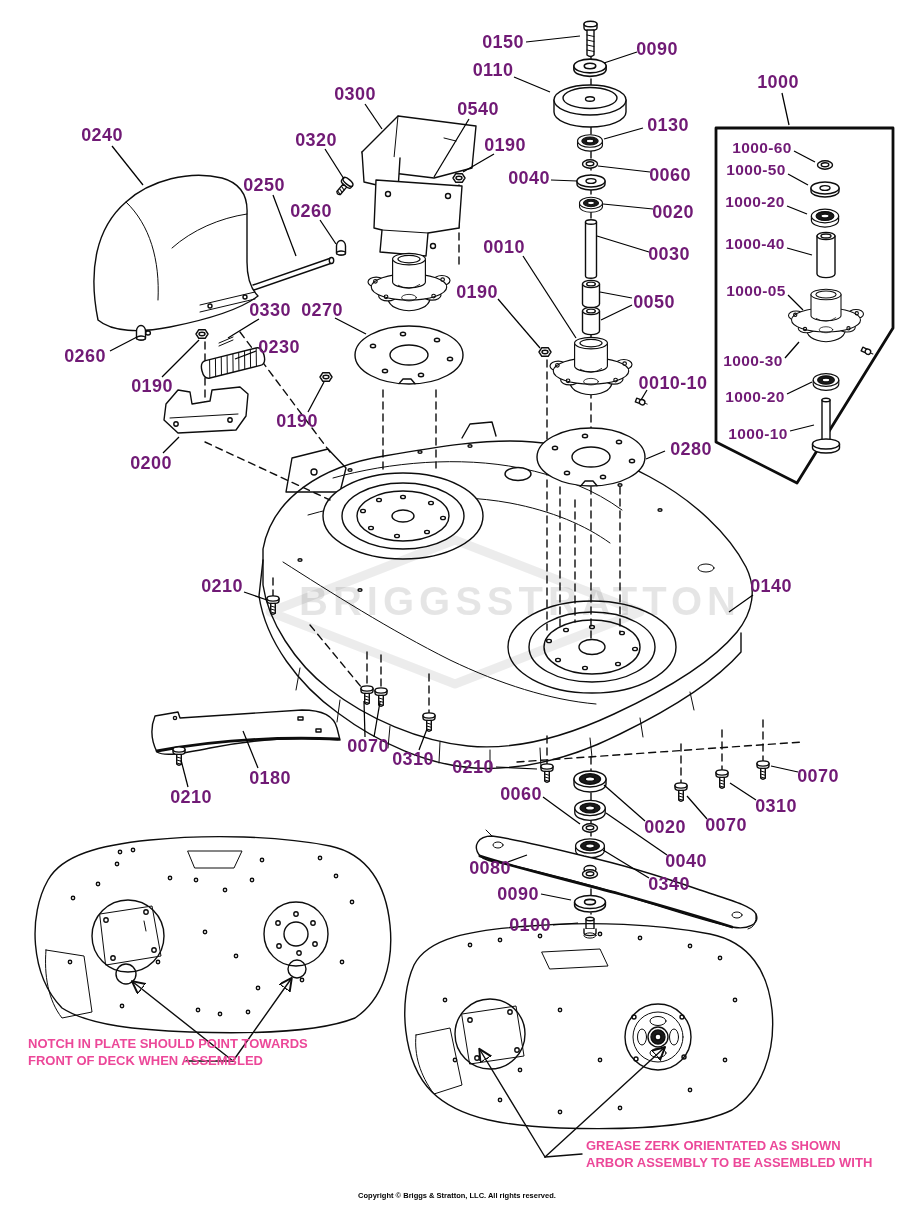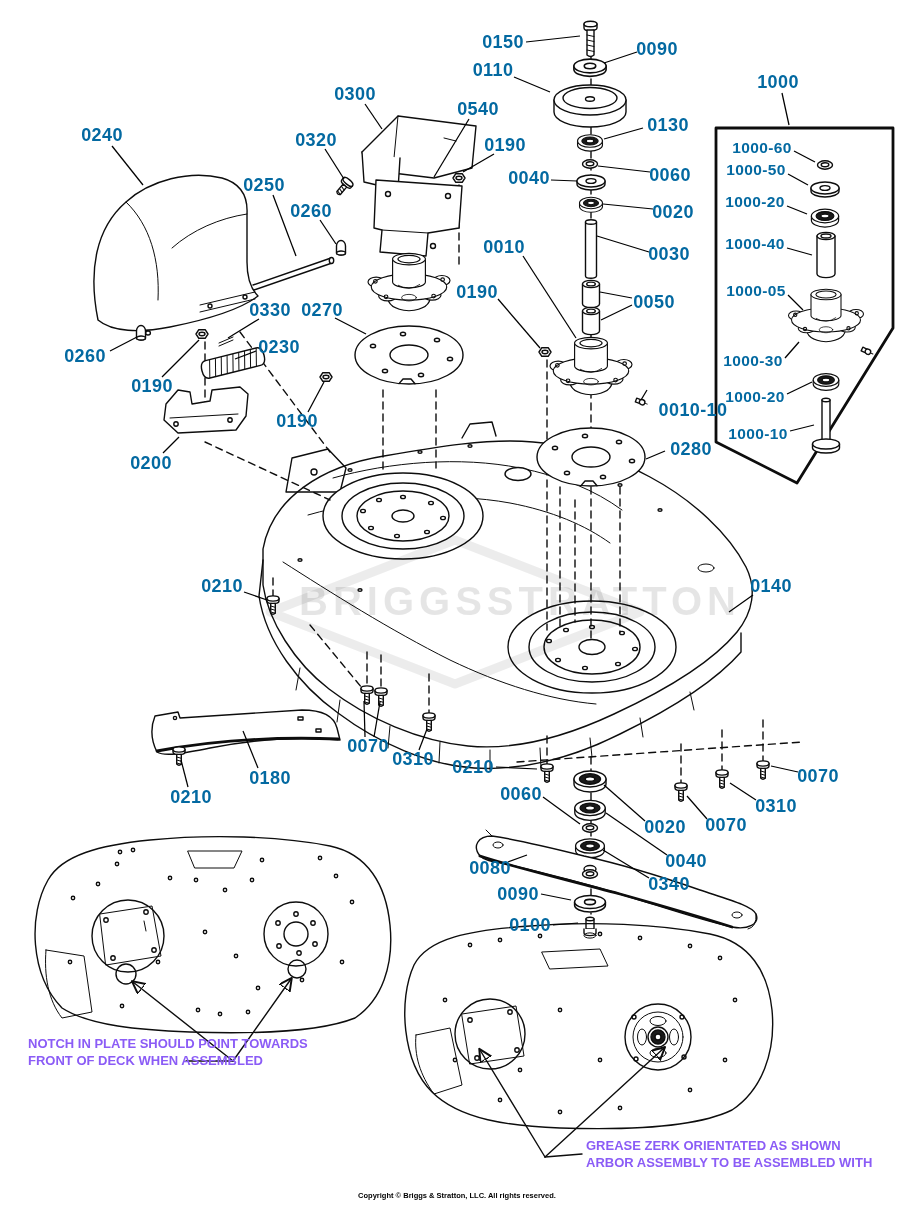--- a/index.html
+++ b/index.html
@@ -7,23 +7,23 @@
        font-family:"Liberation Sans",sans-serif;overflow:hidden}
   svg.layer{position:absolute;left:0;top:0}
   #art{z-index:1}
   #watermark{position:absolute;left:520px;top:601px;transform:translate(-50%,-50%);
        font-weight:700;font-size:40px;letter-spacing:5px;color:rgba(0,0,0,0.10);
        white-space:nowrap;z-index:2}
   #leader-svg{z-index:4}
   #leader-svg line{stroke:#000;stroke-width:1.25}
   #callout-layer,#note-layer{position:absolute;inset:0;z-index:5;pointer-events:none}
   .callout{position:absolute;transform:translate(-50%,-50%);font-weight:700;
-       font-size:18px;letter-spacing:.4px;color:#0369a1;white-space:nowrap}
+       font-size:18px;letter-spacing:.4px;color:#701a75;white-space:nowrap}
   .callout.small{font-size:15.5px}
-  .note{position:absolute;font-weight:700;font-size:13px;line-height:1.32;color:#8b5cf6;white-space:nowrap}
+  .note{position:absolute;font-weight:700;font-size:13px;line-height:1.32;color:#ec4899;white-space:nowrap}
   .footer{position:absolute;left:0;right:0;top:1191px;text-align:center;
        font-size:7.5px;font-weight:700;color:#000;z-index:6}
   
   #art *{stroke:#0d0d0d;fill:none;stroke-width:1.4;stroke-linecap:round;stroke-linejoin:round}
   #art .w{fill:#fff}
   #art .dk{fill:#1a1a1a}
   #art .thin{stroke-width:1}
   #art .bold{stroke-width:2.8}
   #art .dash{stroke-dasharray:7 5;stroke-width:1.2;stroke:#222}
   #art .wmline{stroke:rgba(0,0,0,0.075);stroke-width:9}
@@ -517,21 +517,21 @@
     <div class="callout" style="left: 493px; top: 70px;">0110</div>
     <div class="callout" style="left: 668px; top: 125px;">0130</div>
     <div class="callout" style="left: 529px; top: 178px;">0040</div>
     <div class="callout" style="left: 670px; top: 175px;">0060</div>
     <div class="callout" style="left: 673px; top: 212px;">0020</div>
     <div class="callout" style="left: 669px; top: 254px;">0030</div>
     <div class="callout" style="left: 654px; top: 302px;">0050</div>
     <div class="callout" style="left: 504px; top: 247px;">0010</div>
     <div class="callout" style="left: 505px; top: 145px;">0190</div>
     <div class="callout" style="left: 477px; top: 292px;">0190</div>
-    <div class="callout" style="left: 693px; top: 383px; margin-top: 27px;">0010-10</div>
+    <div class="callout" style="left: 673px; top: 383px;">0010-10</div>
     <div class="callout" style="left: 691px; top: 449px;">0280</div>
     <div class="callout" style="left: 102px; top: 135px;">0240</div>
     <div class="callout" style="left: 355px; top: 94px;">0300</div>
     <div class="callout" style="left: 316px; top: 140px;">0320</div>
     <div class="callout" style="left: 478px; top: 109px;">0540</div>
     <div class="callout" style="left: 264px; top: 185px;">0250</div>
     <div class="callout" style="left: 311px; top: 211px;">0260</div>
     <div class="callout" style="left: 85px; top: 356px;">0260</div>
     <div class="callout" style="left: 270px; top: 310px;">0330</div>
     <div class="callout" style="left: 322px; top: 310px;">0270</div>

